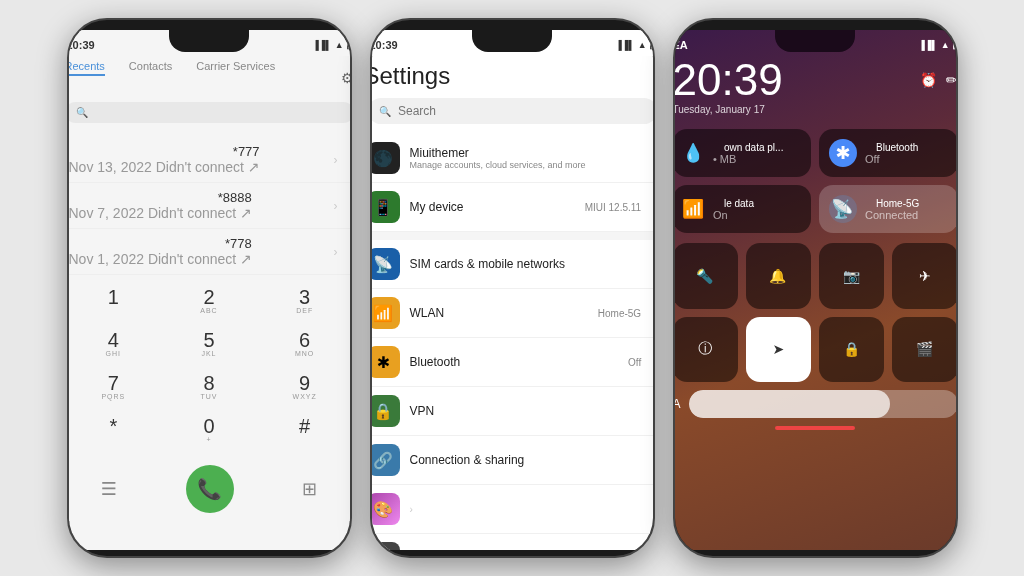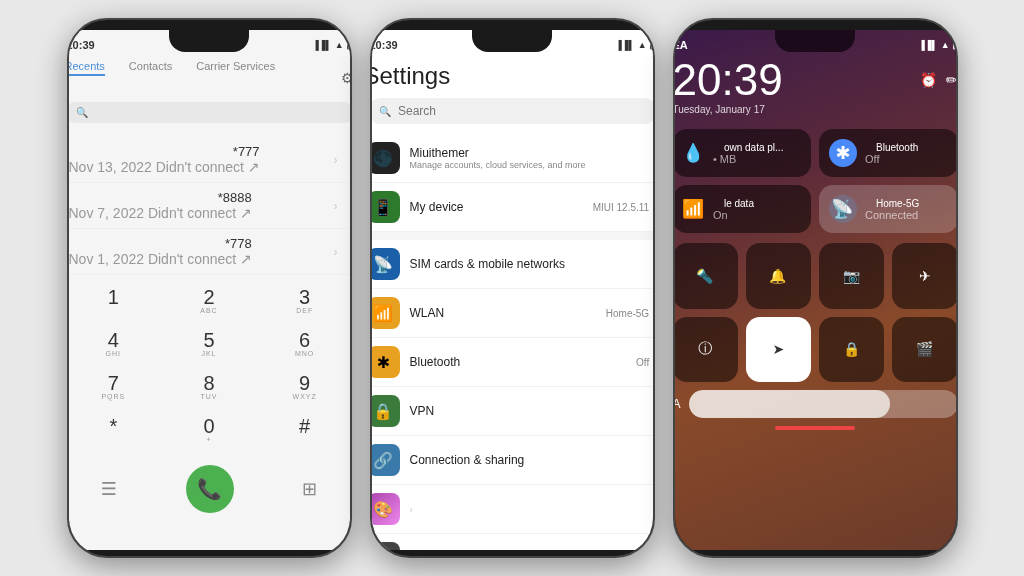--- a/index.html
+++ b/index.html
@@ -169,21 +169,21 @@
       margin-right: 10px;
       display: flex;
       align-items: center;
       justify-content: center;
       font-size: 16px;
       flex-shrink: 0;
     }
     .settings-item-text { flex: 1; }
     .settings-item-title { font-size: 12px; color: #222; font-weight: 500; }
     .settings-item-sub { font-size: 9px; color: #888; }
-    .settings-item-right { font-size: 10px; color: #888; display: flex; align-items: center; gap: 4px; }
+    .settings-item-right { font-size: 10px; color: #888; display: flex; align-items: center; gap: 12px; }
     .settings-chevron { font-size: 10px; color: #ccc; }
     .divider-line { height: 8px; background: #f5f5f5; }
 
     
     .phone3-screen {
       background: linear-gradient(160deg, #3a1a4a 0%, #5c2a3a 30%, #8a4a2a 60%, #6a3a2a 100%);
       width: 100%;
       height: 100%;
     }
     .phone3-screen .status-bar { color: #fff; }

